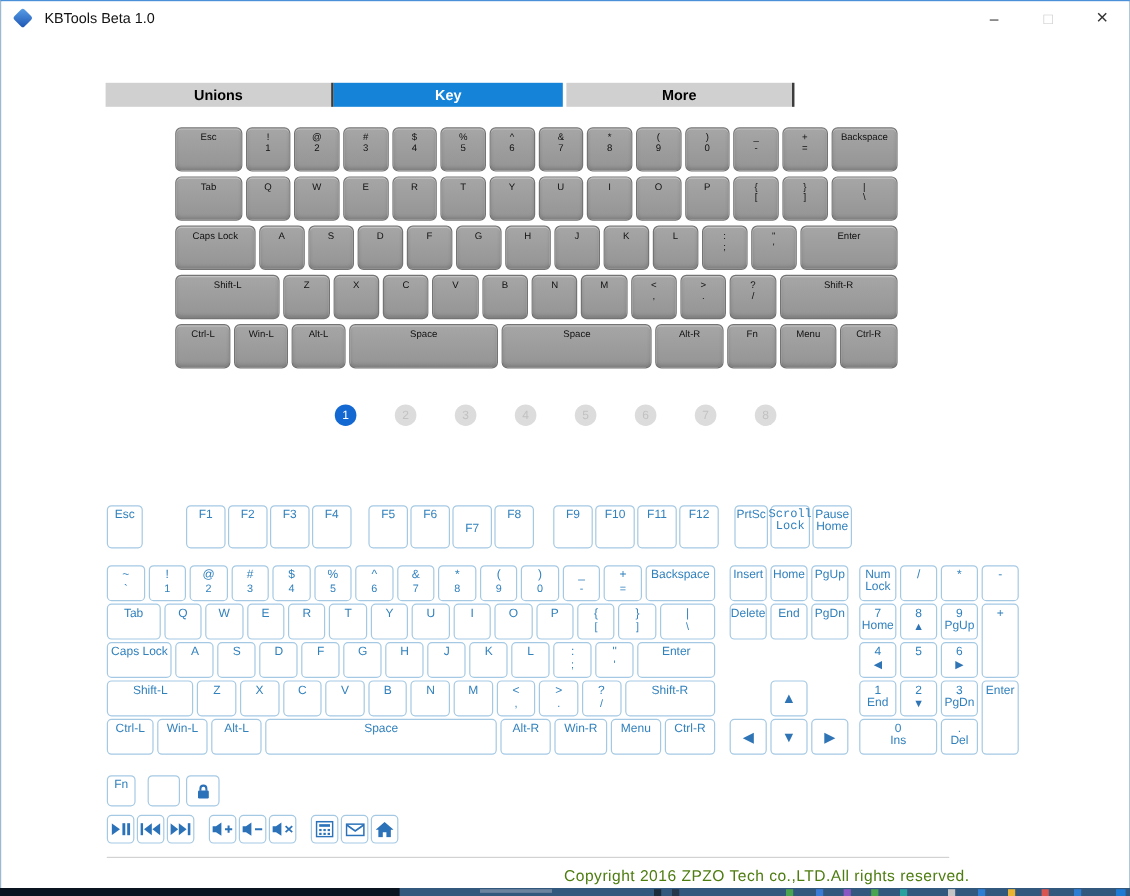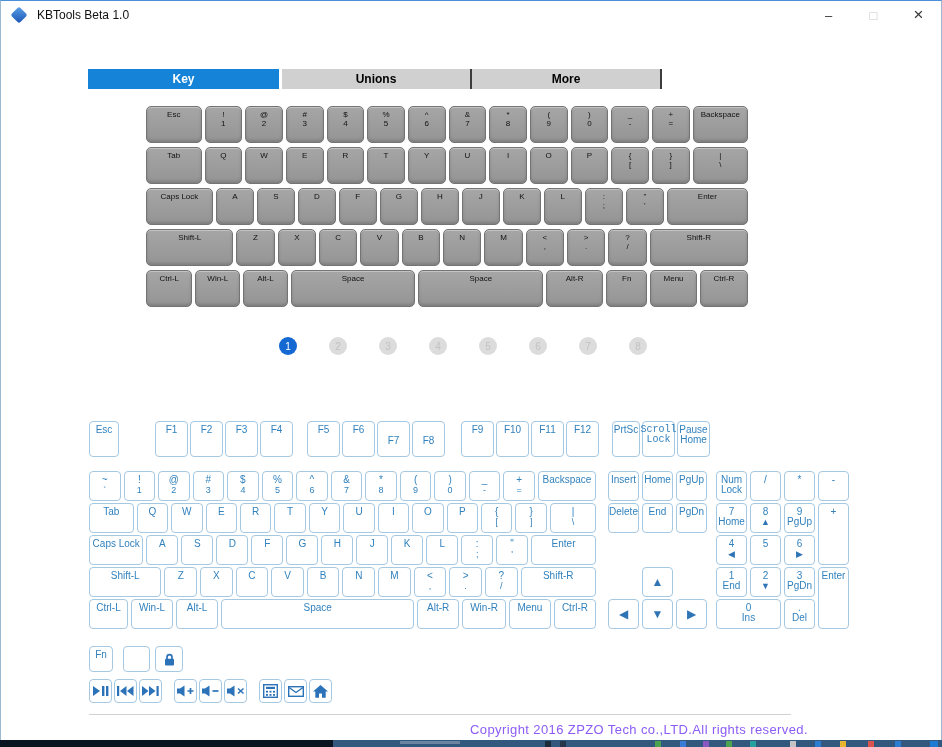--- a/index.html
+++ b/index.html
@@ -50,21 +50,21 @@
   
   .fnrow{position:absolute;left:88px;top:645px;display:flex;align-items:flex-start;}
   .fnrow .wkey{height:26px;}
   .fnrow .wkey.iconkey{justify-content:center;}
   .mediarow{position:absolute;left:88px;top:678px;display:flex;gap:12px;}
   .mgroup{display:flex;gap:2px;}
   .mkey{width:23px;height:24px;display:flex;align-items:center;justify-content:center;color:#2b72b8;background:#fff;border:1px solid #a5c9e3;border-radius:4px;box-sizing:border-box;}
   .ikon{display:flex;align-items:center;justify-content:center;color:#2b72b8;}
   
   .sep{position:absolute;left:88px;top:713px;width:702px;border-top:1px solid #d2d2d2;}
-  .copyright{position:absolute;left:420px;top:721px;width:436px;text-align:center;font-size:13px;color:#8b5cf6;letter-spacing:.4px;}
+  .copyright{position:absolute;left:420px;top:721px;width:436px;text-align:center;font-size:13px;color:#4d7c0f;letter-spacing:.4px;}
   
   .taskbar{position:absolute;left:0;bottom:0;width:942px;height:7px;background:#33587e;}
   .tb-dark{position:absolute;left:0;top:0;width:333px;height:7px;background:#0a1420;}
   .tbi{position:absolute;top:1px;width:6px;height:6px;}
 </style>
 </head>
 <body>
 
 <div id="screen">
   <div id="window">
@@ -74,22 +74,22 @@
       <span class="title">KBTools Beta 1.0</span>
       <div class="winbtns">
         <div class="winbtn">–</div>
         <div class="winbtn max">□</div>
         <div class="winbtn close">×</div>
       </div>
     </div>
 
 
     <div class="tabs">
+        <div class="tab">Unions</div>
         <div class="tab active">Key</div>
-        <div class="tab">Unions</div>
         <div class="tab">More</div>
       </div>
 
     <div class="graykb">
         <div class="grow">
           <div class="gkey" style="flex: 1.5 1 0px;">
             <span class="kt">Esc</span>
           </div>
           <div class="gkey" style="flex: 1 1 0px;">
             <span class="kt">!</span>
@@ -337,21 +337,21 @@
           <div class="sp" style="width: 10px;"></div>
           <div class="wkey" style="flex: 0 0 33px;">
             <span class="kt">F5</span>
           </div>
           <div class="wkey" style="flex: 0 0 33px;">
             <span class="kt">F6</span>
           </div>
           <div class="wkey" style="flex: 0 0 33px; justify-content: center;">
             <span class="kt">F7</span>
           </div>
-          <div class="wkey" style="flex: 0 0 33px; justify-content: center;">
+          <div class="wkey" style="flex: 0 0 33px;">
             <span class="kt">F8</span>
           </div>
           <div class="sp" style="width: 12px;"></div>
           <div class="wkey" style="flex: 0 0 33px;">
             <span class="kt">F9</span>
           </div>
           <div class="wkey" style="flex: 0 0 33px;">
             <span class="kt">F10</span>
           </div>
           <div class="wkey" style="flex: 0 0 33px;">

